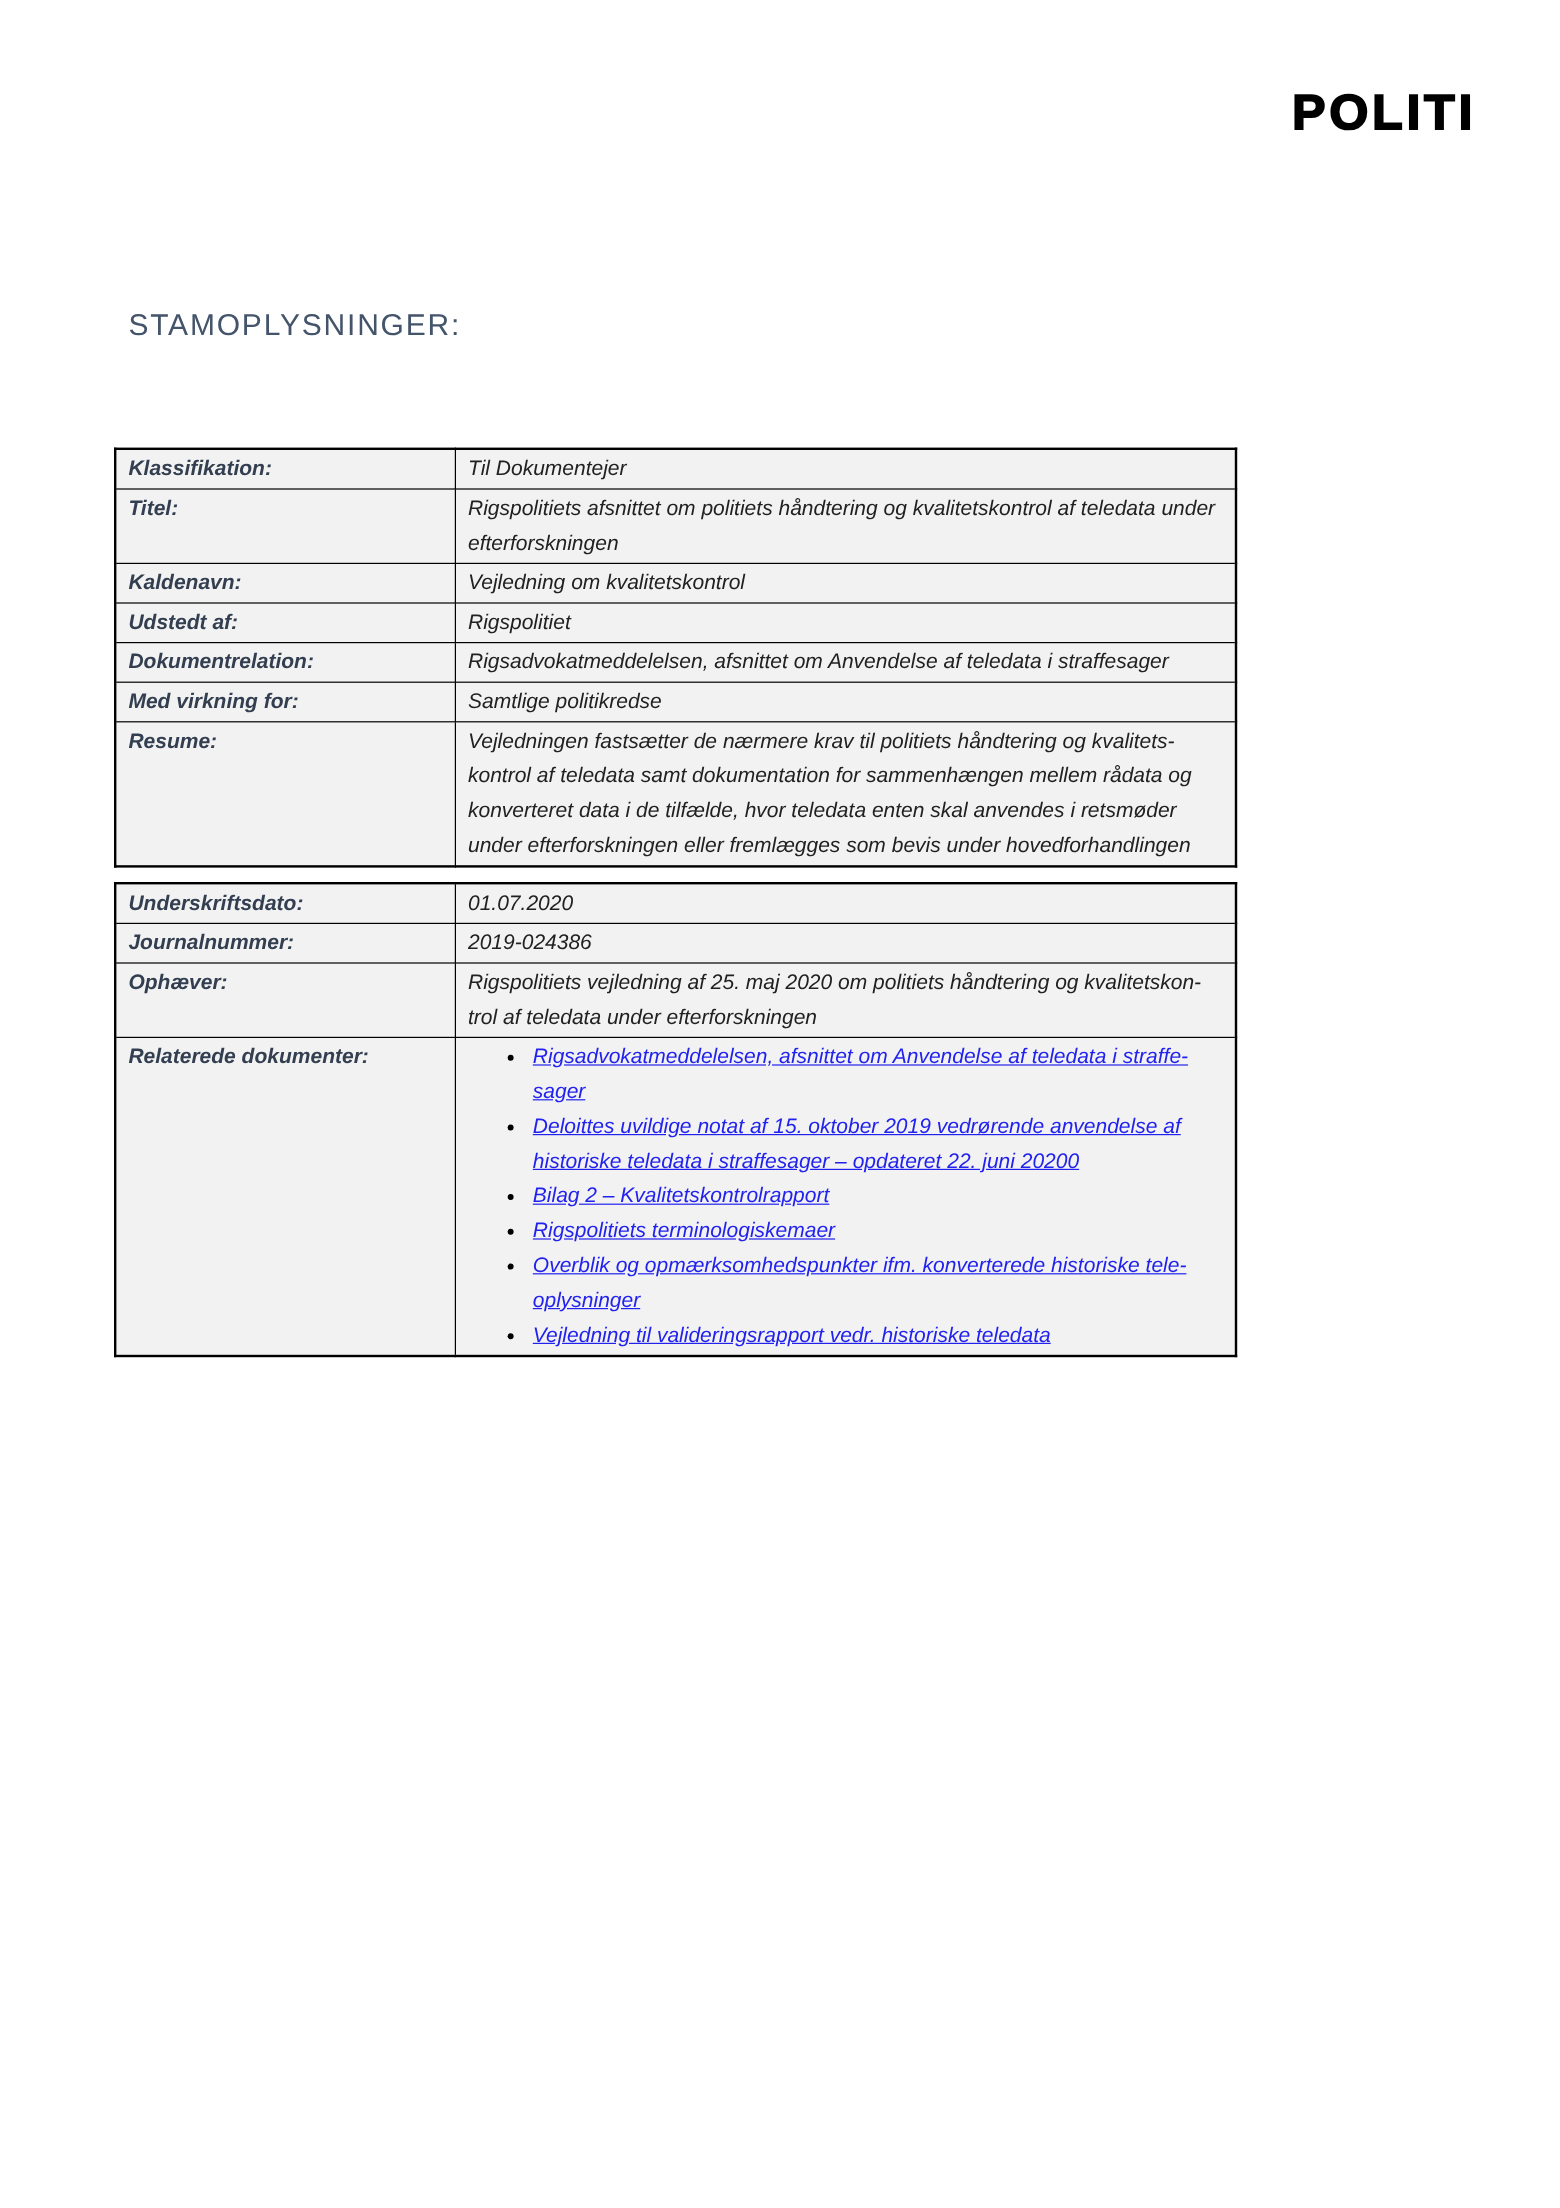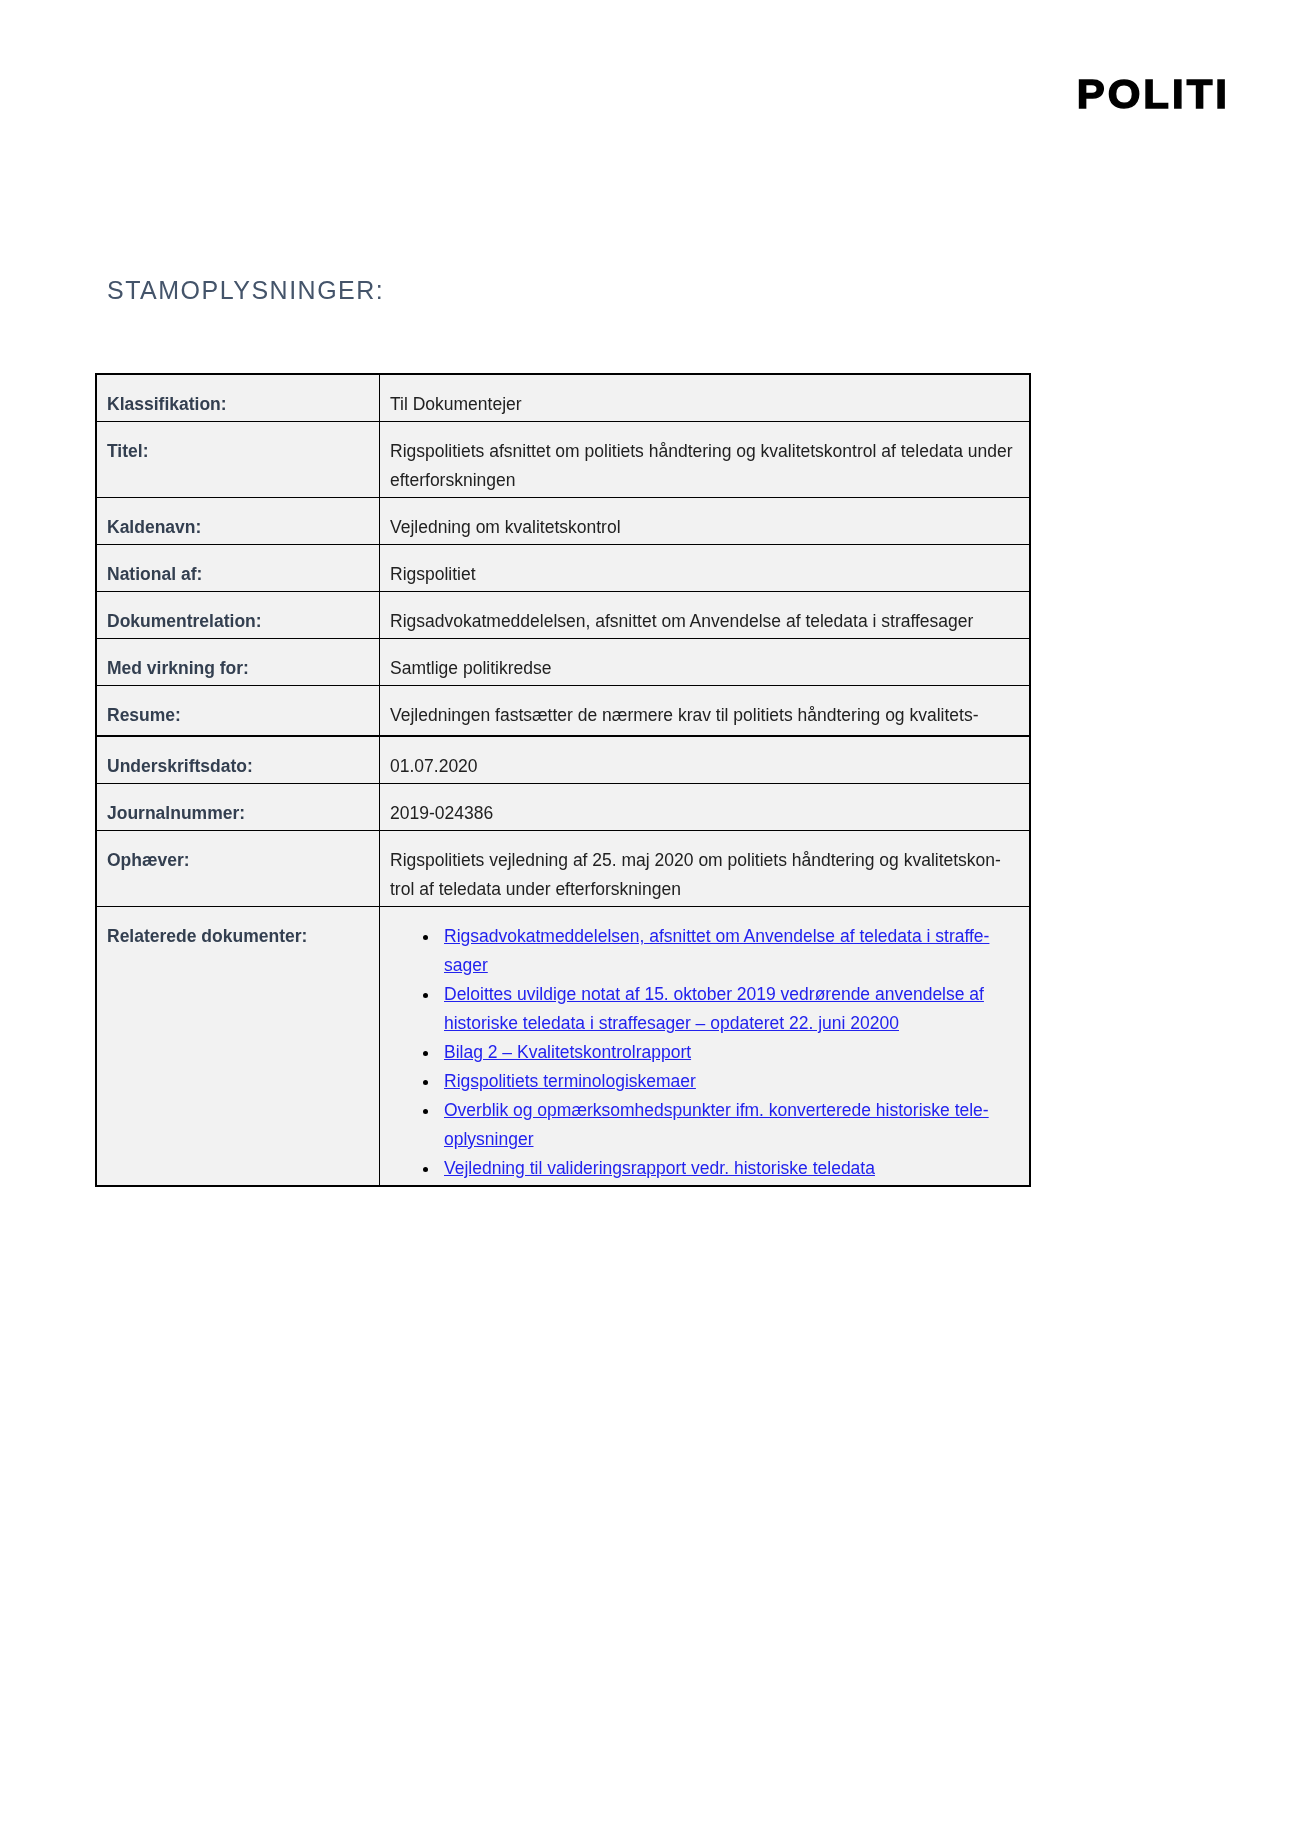--- a/index.html
+++ b/index.html
@@ -29,21 +29,21 @@
     color: #000000;
     -webkit-text-stroke: 1.5px #000;
     transform: scaleY(0.98);
     white-space: nowrap;
   }
 
   
   .heading {
     position: absolute;
     left: 107px;
-    top: 276px;
+    top: 257px;
     font-size: 25px;
     letter-spacing: 1.5px;
     font-weight: 400;
     color: #44546a;
     white-space: nowrap;
   }
 
   
   table.meta {
     position: absolute;
@@ -53,22 +53,23 @@
     background: #f2f2f2;
     table-layout: fixed;
     font-size: 17.5px;
     line-height: 29px;
   }
   table.t1 { top: 373px; }
   table.t2 { top: 735px; }
 
   table.meta td {
     border: 1.6px solid #000000;
-    padding: 15px 10px 2px 10px;
+    padding: 1px 10px 2px 10px;
     vertical-align: top;
+    font-style: italic;
   }
   table.meta { border: 2.5px solid #000000; }
 
   td.lbl {
     width: 262px;
     font-weight: bold;
     color: #333f50;
   }
   td.val {
     color: #212121;
@@ -117,21 +118,21 @@
       </tr>
       <tr>
         <td class="lbl">Titel:</td>
         <td class="val">Rigspolitiets afsnittet om politiets håndtering og kvalitetskontrol af teledata under efterforskningen</td>
       </tr>
       <tr>
         <td class="lbl">Kaldenavn:</td>
         <td class="val">Vejledning om kvalitetskontrol</td>
       </tr>
       <tr>
-        <td class="lbl">National af:</td>
+        <td class="lbl">Udstedt af:</td>
         <td class="val">Rigspolitiet</td>
       </tr>
       <tr>
         <td class="lbl">Dokumentrelation:</td>
         <td class="val">Rigsadvokatmeddelelsen, afsnittet om Anvendelse af teledata i straffesager</td>
       </tr>
       <tr>
         <td class="lbl">Med virkning for:</td>
         <td class="val">Samtlige politikredse</td>
       </tr>

